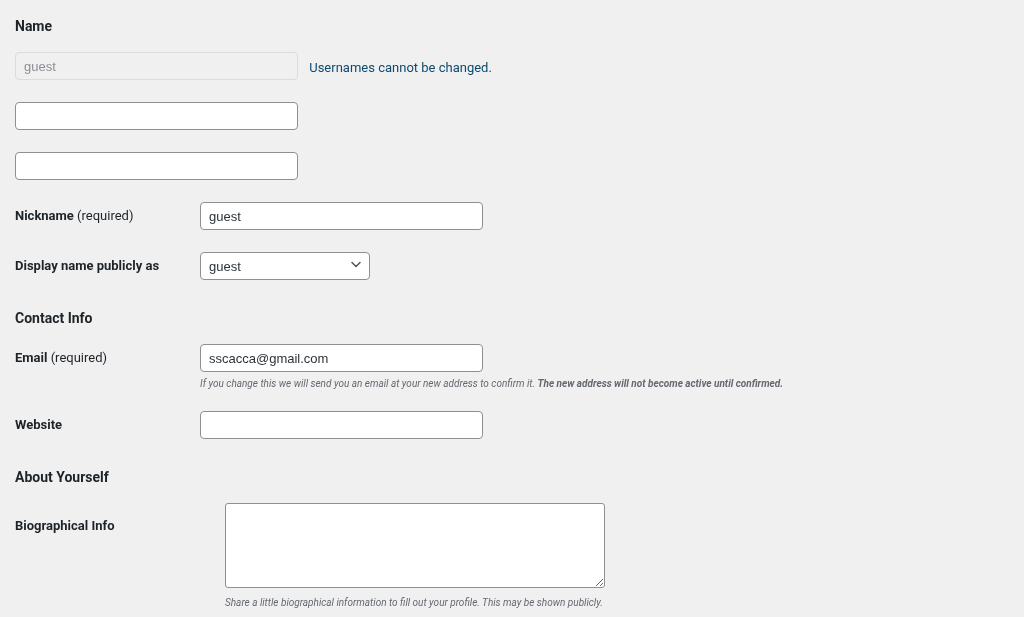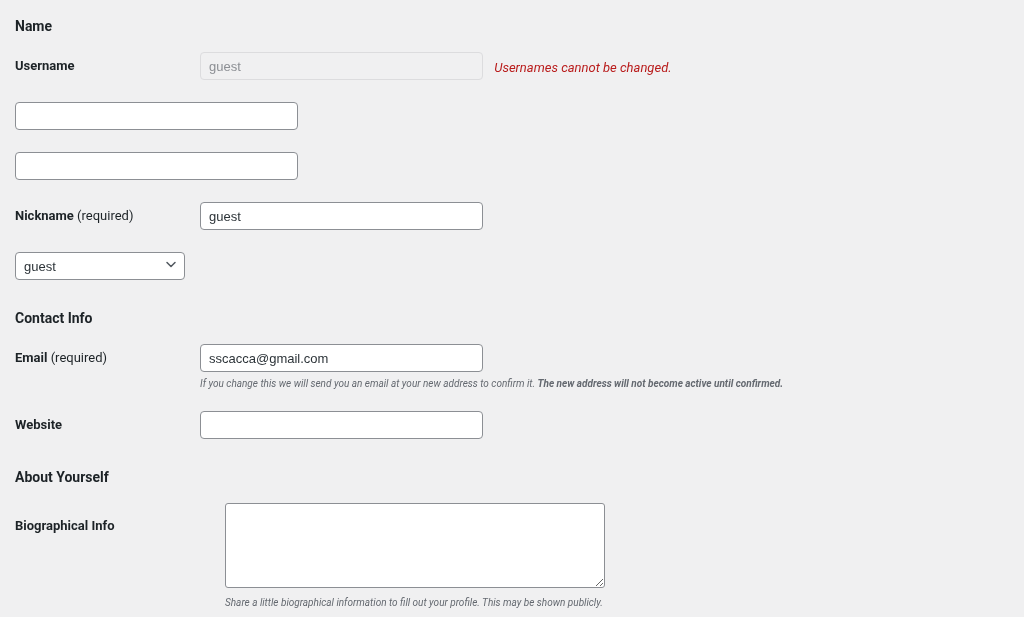--- a/index.html
+++ b/index.html
@@ -76,23 +76,22 @@
     .select-wrap .chev {
       position: absolute;
       right: 8px;
       top: 50%;
       transform: translateY(-50%);
       pointer-events: none;
     }
     .inline-desc {
       display: inline-block;
       margin-left: 8px;
-      font-style: italic;
       font-size: 13px;
-      color: #b91c1c;
+      color: #0c4a6e;
       vertical-align: middle;
     }
     .below-desc {
       margin-top: 6px;
       font-style: italic;
       font-size: 10px;
       color: #646970;
     }
     .below-desc .bold {
       font-weight: 700;
@@ -111,21 +110,20 @@
     .section-gap {
       margin-top: 30px;
     }
   </style>
 </head>
 <body>
 
 <h2>Name</h2>
 
 <div class="form-row">
-  <div class="label-cell">Username</div>
   <div class="field-cell">
     <input type="text" class="input-text disabled" disabled="" value="guest" style="">
     <span class="inline-desc">Usernames cannot be changed.</span>
   </div>
 </div>
 
 <div class="form-row">
   <div class="field-cell">
     <input type="text" class="input-text" value="" style="">
   </div>
@@ -141,20 +139,21 @@
   <div class="label-cell">
     <span>Nickname</span>
     <span class="req">(required)</span>
   </div>
   <div class="field-cell">
     <input type="text" class="input-text" value="guest" style="">
   </div>
 </div>
 
 <div class="form-row">
+  <div class="label-cell">Display name publicly as</div>
   <div class="field-cell">
     <div class="select-wrap">
       <select class="input-select">
         <option>guest</option>
       </select>
       <span class="chev">
         <svg width="12" height="12" viewBox="0 0 12 12">
             <path d="M2 4 L6 8 L10 4" stroke="#50575e" stroke-width="1.5" fill="none" stroke-linecap="round" stroke-linejoin="round"></path>
           </svg>
       </span>

